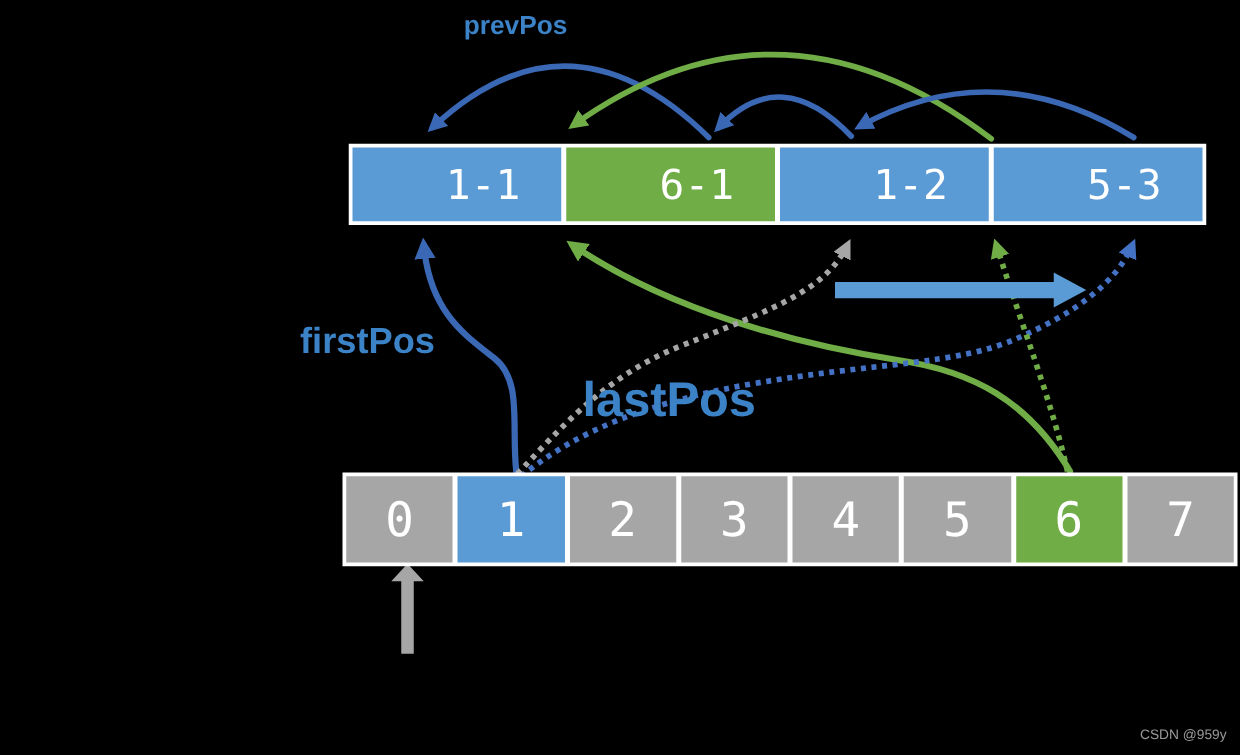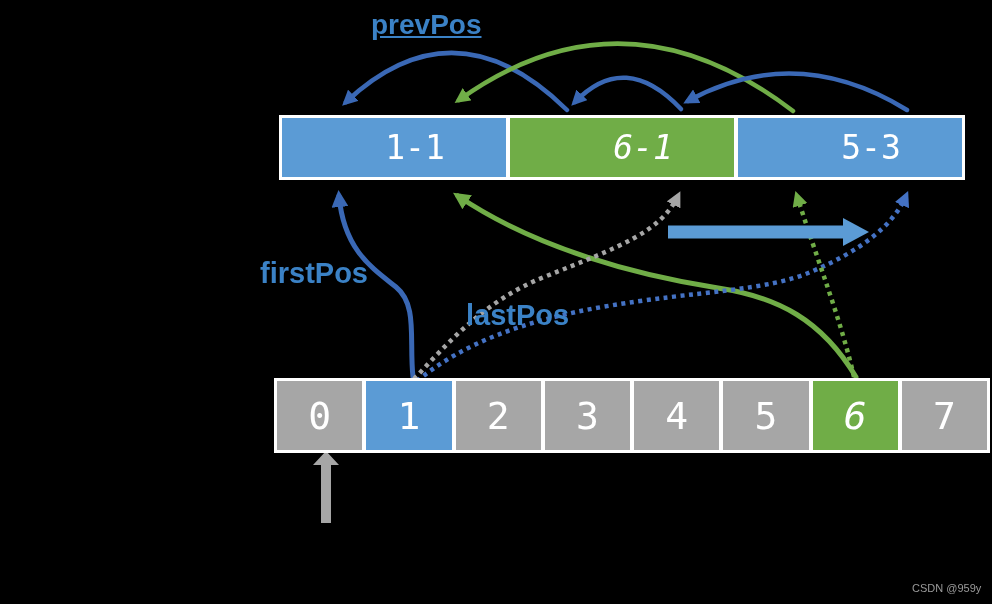--- a/index.html
+++ b/index.html
@@ -32,30 +32,30 @@
   }
   #top-row{left:279px;top:115px;width:686px;height:65px;}
   #bottom-row{left:274px;top:378px;width:716px;height:75px;}
   .cell{
     flex:1;display:flex;align-items:center;justify-content:center;
     color:var(--cell-text,#fff);font-family:"DejaVu Sans Mono",monospace;
   }
   #top-row .cell{font-size:33px;padding-left:42px;}
   #bottom-row .cell{font-size:38px;}
   .cell.blue{background:var(--blue-cell);}
-  .cell.green{background:var(--green-cell);font-style:italic;}
+  .cell.green{background:var(--green-cell);}
   .cell.gray{background:var(--gray-cell);}
 
   .lbl{
     position:absolute;color:var(--label-text);font-weight:700;
     font-family:"Liberation Sans",sans-serif;letter-spacing:0px;
   }
-  #lbl-prev{left:371px;top:9px;font-size:28px;text-decoration:underline;}
-  #lbl-first{left:240px;top:257px;font-size:29px;margin-left:20px;}
-  #lbl-last{left:466px;top:299px;font-size:29px;}
+  #lbl-prev{left:371px;top:9px;font-size:21px;}
+  #lbl-first{left:240px;top:257px;font-size:29px;}
+  #lbl-last{left:466px;top:299px;font-size:39px;}
 
   #watermark{
     position:absolute;left:912px;top:582px;font-size:11px;
     color:var(--watermark-text,#9a9a9a);font-family:"Liberation Sans",sans-serif;
   }
 </style>
 </head>
 <body>
 
 <div id="stage">
@@ -91,20 +91,21 @@
       <line class="s-thick" x1="668" y1="232" x2="845" y2="232" stroke-width="13"></line>
       <polygon class="f-thick" points="843,218 869,232 843,246"></polygon>
     </g>
 
     <polygon class="f-graybig" points="326,451 339,465 331,465 331,523 321,523 321,465 313,465"></polygon>
   </svg>
 
   <div id="top-row" class="row">
       <div class="cell blue">1-1</div>
       <div class="cell green">6-1</div>
+      <div class="cell blue">1-2</div>
       <div class="cell blue">5-3</div>
     </div>
   <div id="bottom-row" class="row">
       <div class="cell gray">0</div>
       <div class="cell blue">1</div>
       <div class="cell gray">2</div>
       <div class="cell gray">3</div>
       <div class="cell gray">4</div>
       <div class="cell gray">5</div>
       <div class="cell green">6</div>

